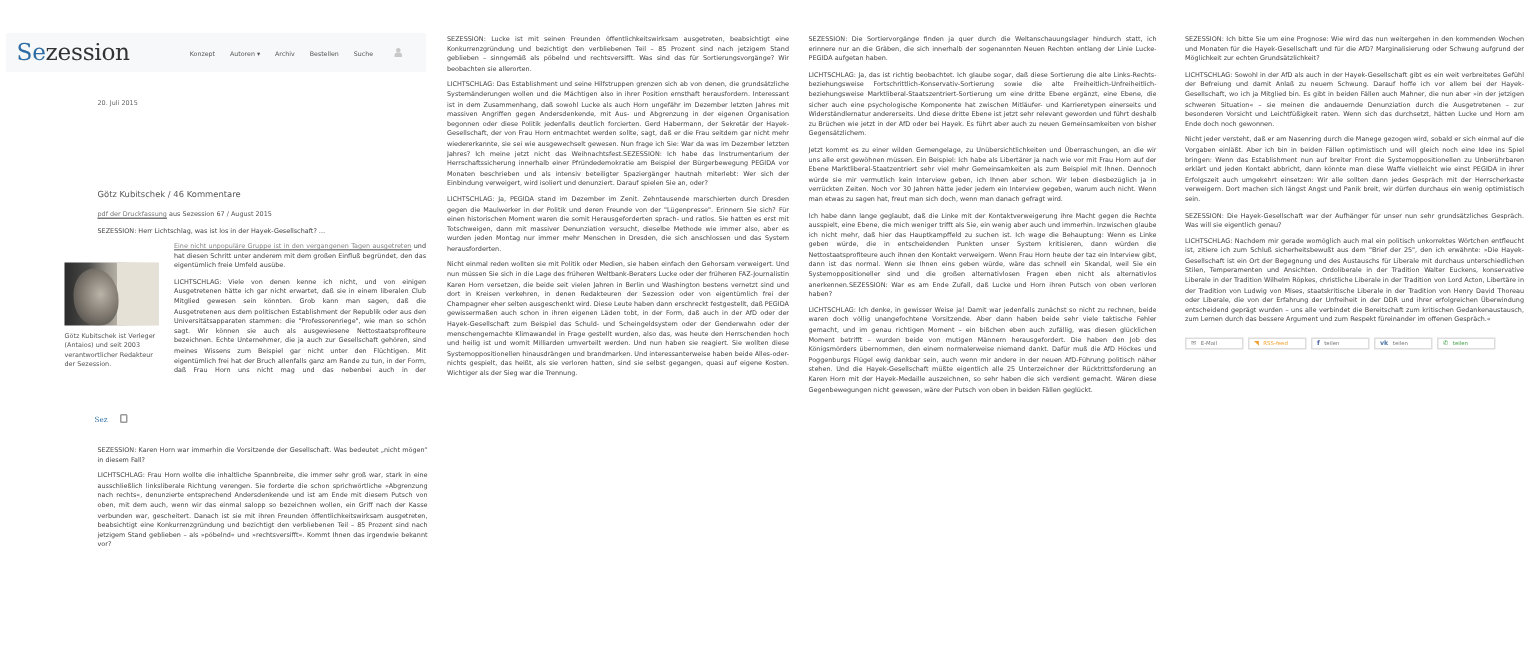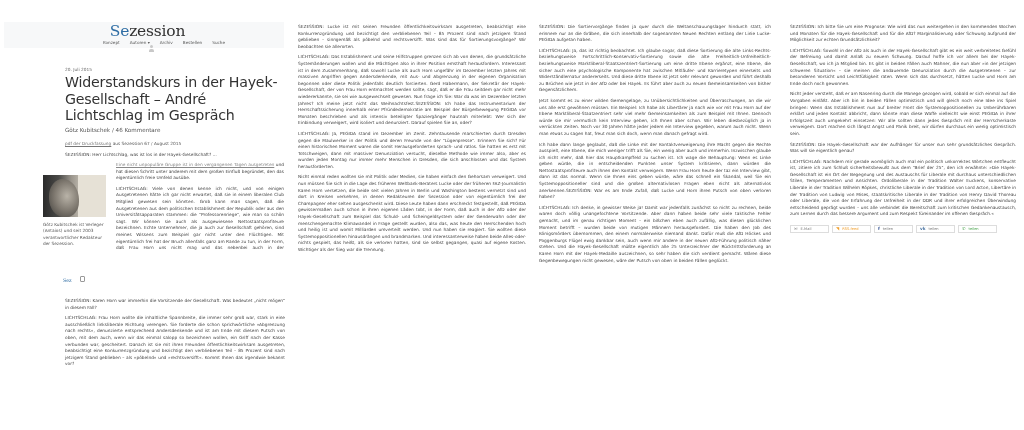--- a/index.html
+++ b/index.html
@@ -8,21 +8,21 @@
 
   .col { position: absolute; top: 0; height: 430px; overflow: hidden; }
   .col1 { left: 0; width: 290px; }
   .col2 { left: 298px; width: 228px; }
   .col3 { left: 539px; width: 232px; }
   .col4 { left: 790px; width: 226px; }
 
   
   .site-header {
     position: absolute; left: 4px; top: 22px; width: 280px; height: 26px;
-    background: #f7f8f9; display: flex; align-items: center; flex-direction: column;
+    background: #f7f8f9; display: flex; align-items: center;
   }
   .logo { font-family: "DejaVu Serif", serif; font-size: 15.5px; color: #333; margin-left: 7px; letter-spacing: -0.2px; }
   .logo .se { color: #2e6da4; }
   .nav { display: flex; margin-left: 40px; gap: 10px; font-size: 4.2px; color: #555; }
   .nav span { white-space: nowrap; }
   .user-icon { margin-left: 14px; width: 6px; height: 7px; position: relative; }
   .user-icon::before { content: ""; position: absolute; left: 1.5px; top: 0; width: 3px; height: 3px; border-radius: 50%; background: #c8c8c8; }
   .user-icon::after { content: ""; position: absolute; left: 0.5px; top: 3.5px; width: 5px; height: 3px; border-radius: 2px 2px 0 0; background: #c8c8c8; }
 
   .date { position: absolute; left: 65px; top: 67px; font-size: 4.3px; color: #666; }
@@ -75,21 +75,20 @@
       <span>Konzept</span>
       <span>Autoren ▾</span>
       <span>Archiv</span>
       <span>Bestellen</span>
       <span>Suche</span>
     </nav>
     <span class="user-icon"></span>
   </div>
 
   <div class="date">20. Juli 2015</div>
-  <h1 class="title">Widerstandskurs in der Hayek-Gesellschaft – André Lichtschlag im Gespräch</h1>
   <div class="author-line">
     <span>Götz Kubitschek</span><span> / </span><span>46 Kommentare</span>
   </div>
   <div class="pdf-line">
     <span class="pdf-link">pdf der Druckfassung</span><span> aus Sezession 67 / August 2015</span>
   </div>
   <div class="intro-q body-text">SEZESSION: Herr Lichtschlag, was ist los in der Hayek-Gesellschaft? …</div>
 
   <div class="portrait">
     <div class="bg"></div>

